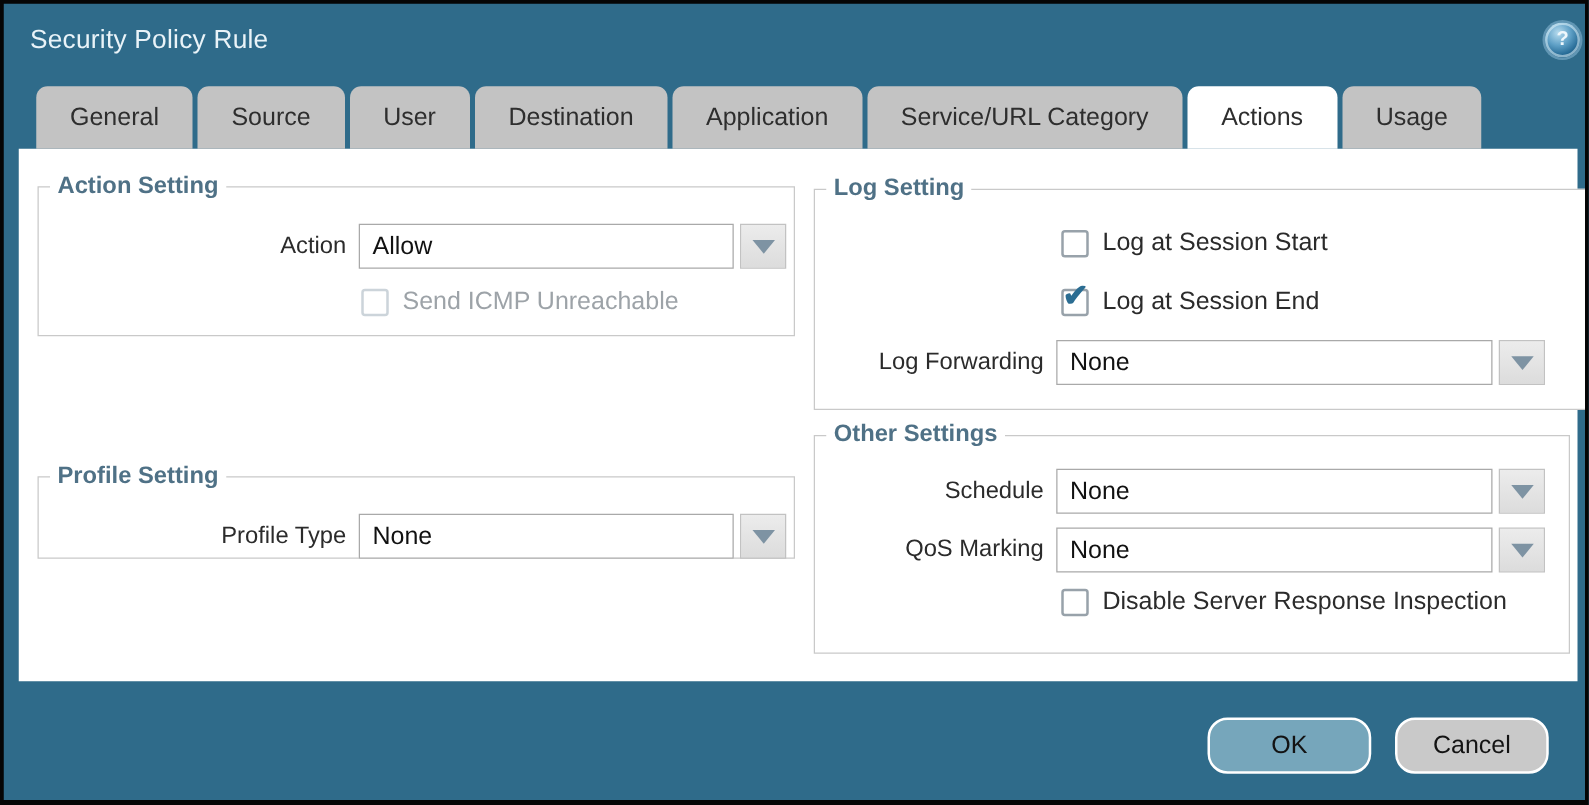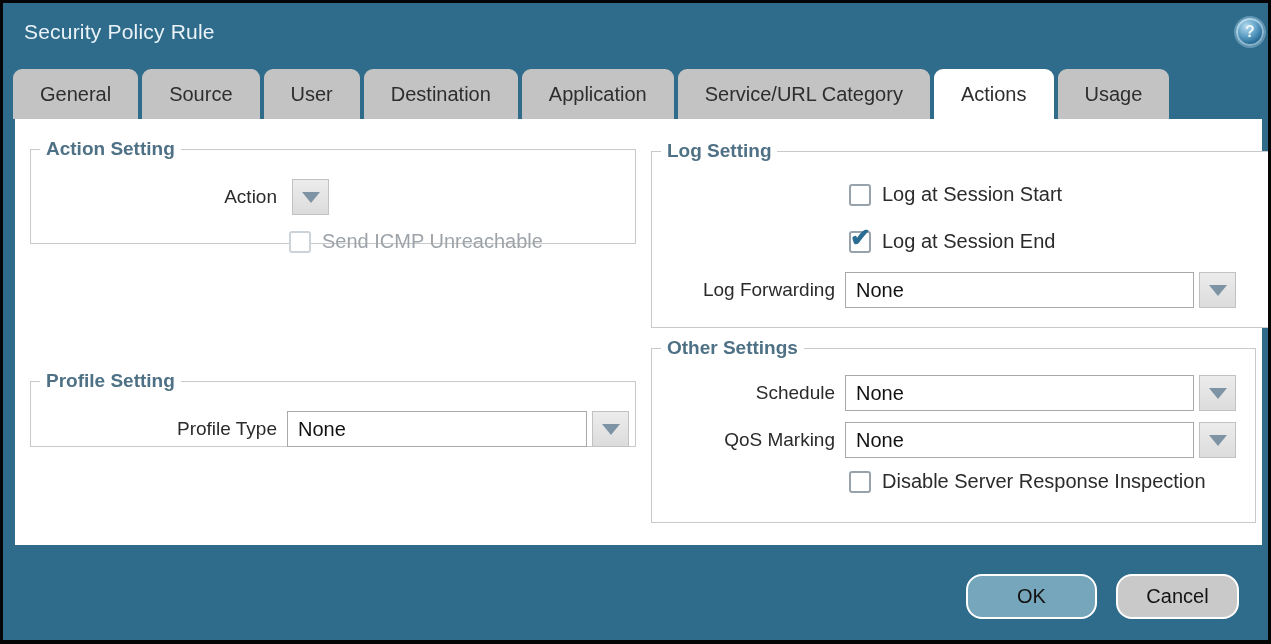--- a/index.html
+++ b/index.html
@@ -24,21 +24,21 @@
     border-radius:50%;
     background:radial-gradient(circle at 38% 30%, #b7dcef 0%, #5fa0c6 38%, #1d628e 72%, #174f74 100%);
     box-shadow:0 0 0 2px rgba(160,205,230,.45), inset 0 0 0 2px rgba(230,245,252,.55);
     color:#eef7fc; font-weight:bold; font-size:16px;
     display:flex; align-items:center; justify-content:center;
     cursor:pointer;
   }
 
   
   .tabs{
-    position:absolute; left:10px; top:66px; height:50px;
+    position:absolute; left:26px; top:66px; height:50px;
     display:flex; gap:4px; align-items:stretch; z-index:2;
   }
   .tab{
     background:var(--tab-bg,#c3c3c3);
     border-radius:9px 9px 0 0;
     padding:0 27px; display:flex; align-items:center;
     font-size:20px; color:var(--tab-text,#2e2e2e);
     cursor:pointer; white-space:nowrap;
   }
   .tab.active{ background:var(--tab-active-bg,#ffffff); }
@@ -48,21 +48,21 @@
     position:absolute; left:12px; top:116px; width:1247px; height:426px;
     background:var(--panel-bg,#ffffff); z-index:1;
   }
 
   .fs{ position:absolute; border:1px solid #c9c9c9; background:#fff; }
   .fs-legend{
     position:absolute; top:-12px; left:9px; padding:0 6px;
     background:#fff; font-weight:bold; font-size:19px;
     color:var(--legend-text,#4f7186); white-space:nowrap;
   }
-  #fs-action { left:15px;  top:30px;  width:606px; height:95px; }
+  #fs-action { left:15px;  top:30px;  width:606px; height:120px; }
   #fs-log    { left:636px; top:32px;  width:655px; height:177px; }
   #fs-profile{ left:15px;  top:262px; width:606px; height:66px;  }
   #fs-other  { left:636px; top:229px; width:605px; height:175px; }
 
   .row{ position:absolute; display:flex; align-items:center; }
   .lbl{
     text-align:right; padding-right:10px; font-size:19px; color:#2b2b2b;
     white-space:nowrap;
   }
   .lbl.w246{ width:256px; }   
@@ -150,20 +150,21 @@
   </div>
 
   <div class="panel">
 
     <div class="fs" id="fs-action">
       <div class="fs-legend">Action Setting</div>
 
       <div class="row" id="row-action">
         <div class="lbl w246">Action</div>
         <div class="combo combo-l">
+          <div class="combo-value">Allow</div>
           <div class="combo-btn">
             <span class="tri"></span>
           </div>
         </div>
       </div>
 
       <div class="row disabled" id="row-icmp">
         <span class="cb">
           
         </span>

